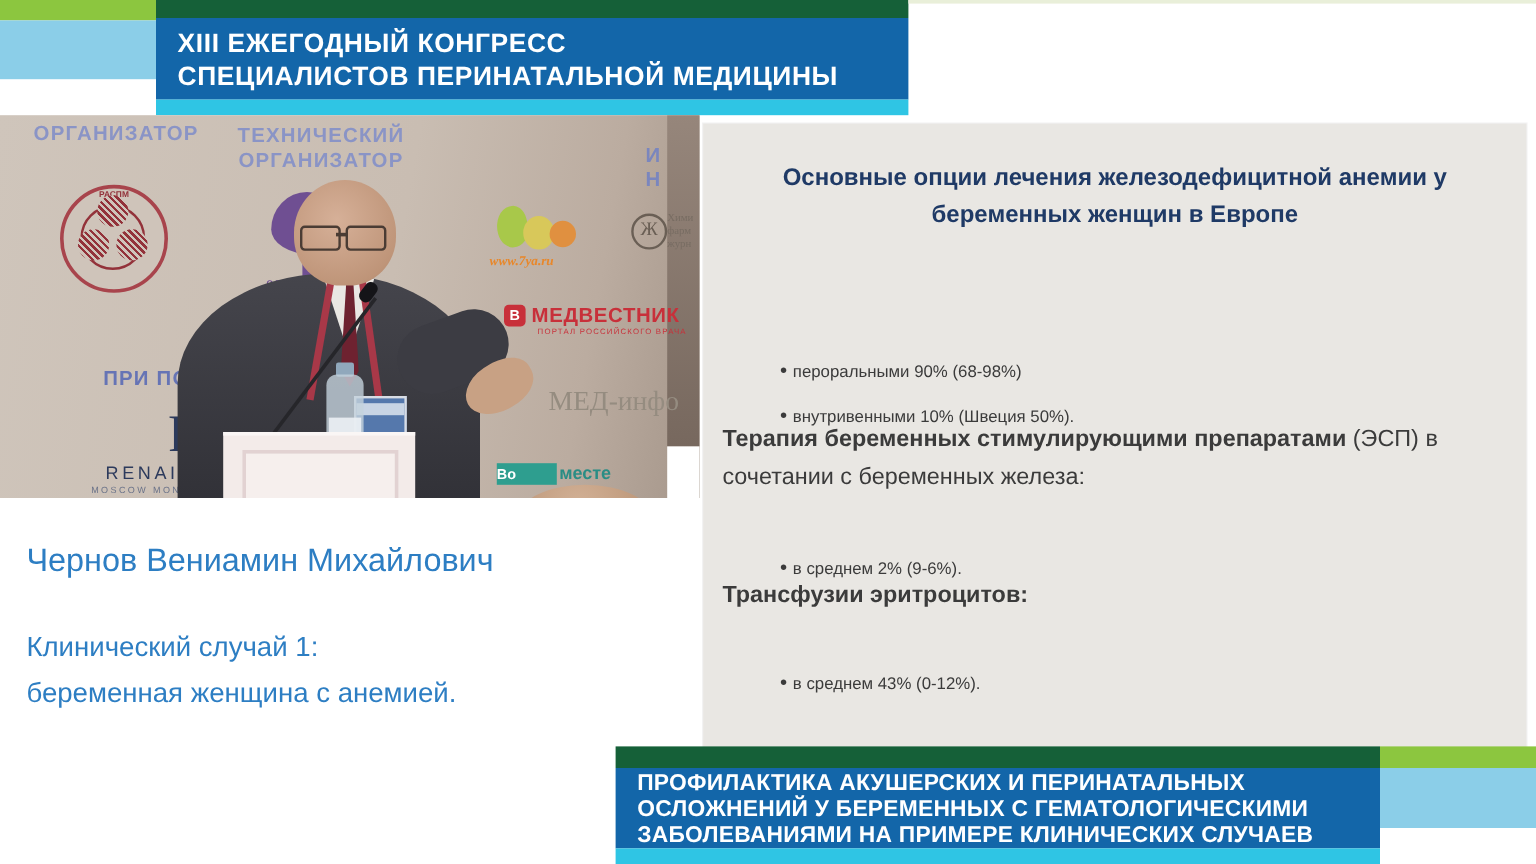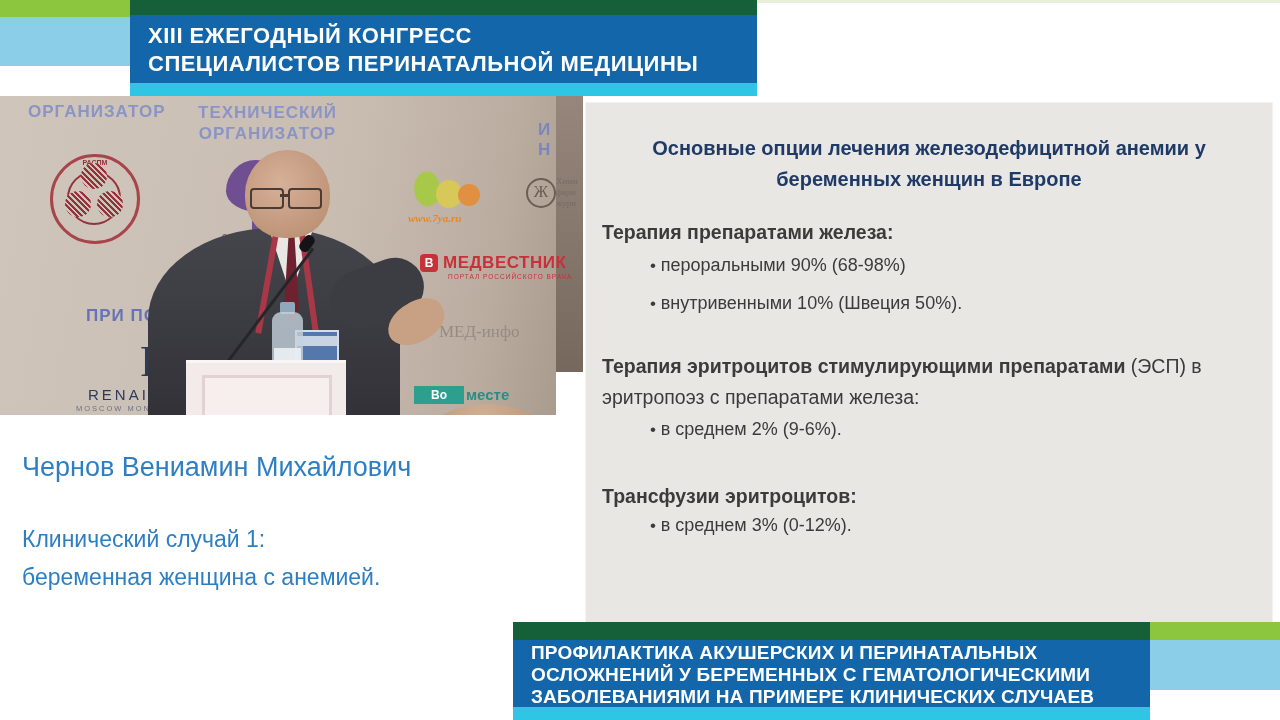--- a/index.html
+++ b/index.html
@@ -57,29 +57,29 @@
   .chem-text{left:556px;top:80px;color:#776C62;font-size:9px;line-height:11px;
          font-family:"Liberation Serif",serif;}
 
   .mv-icon{left:420px;top:158px;width:18px;height:18px;border-radius:4px;
          background:var(--medvestnik-red);color:#fff;font-size:12px;font-weight:bold;
          text-align:center;line-height:18px;}
   .mv-text{left:443px;top:157px;color:var(--medvestnik-red);font-weight:bold;font-size:17px;
          letter-spacing:.5px;}
   .mv-sub{left:448px;top:177px;color:var(--medvestnik-red);font-size:6.5px;letter-spacing:1px;}
 
-  .medinfo{left:439px;top:226px;color:#958C80;font-size:17px;
+  .medinfo{left:457px;top:226px;color:#958C80;font-size:23px;
          font-family:"Liberation Serif",serif;text-align:center;}
 
   .ren-r{left:140px;top:240px;color:var(--renaissance-navy);font-size:44px;
          font-family:"Liberation Serif",serif;}
   .ren-name{left:88px;top:290px;color:var(--renaissance-navy);font-size:15px;letter-spacing:3px;}
   .ren-sub{left:76px;top:308px;color:#6A7288;font-size:7.5px;letter-spacing:2px;}
   .vm-box{left:414px;top:290px;width:50px;height:18px;background:#2E9E8F;color:#fff;
-         font-size:12px;font-weight:bold;text-align:center;line-height:18px;}
+         font-size:12px;font-weight:bold;line-height:18px;}
   .vm-text{left:466px;top:290px;color:#2A8D85;font-size:15px;font-weight:bold;}
 
   
   .spk-torso{left:148px;top:132px;width:252px;height:204px;
          background:linear-gradient(180deg,#45454C,#303036);
          border-radius:50% 50% 0 0/45% 45% 0 0;}
   .spk-arm{left:330px;top:168px;width:95px;height:58px;background:#3C3C43;
          border-radius:30px;transform:rotate(-20deg);}
   .spk-hand{left:386px;top:206px;width:60px;height:40px;background:#C8A184;
          border-radius:55% 45% 50% 50%;transform:rotate(-28deg);}
@@ -117,21 +117,21 @@
   .cap-case{left:22px;top:520px;color:var(--caption-blue);font-size:23px;line-height:38px;}
 
   
   .slide{left:586px;top:103px;width:686px;height:569px;background:var(--slide-bg);
          box-shadow:0 0 0 1px rgba(0,0,0,.05);}
   .slide-title{left:0;top:30px;width:100%;text-align:center;color:var(--slide-title);
          font-weight:bold;font-size:20px;line-height:31px;}
   .sl-head{color:var(--slide-text);font-size:19.5px;line-height:31px;}
   .sl-head b{font-weight:bold;}
   .s1h{left:16px;top:114px;} .s2h{left:16px;top:248px;width:650px;} .s3h{left:16px;top:378px;}
-  .bullet{color:var(--slide-text);font-size:18px;}
+  .bullet{color:var(--slide-text);font-size:14px;margin-top:44px;}
   .bullet::before{content:"•  ";font-size:17px;}
   .s1b1{left:64px;top:152px;} .s1b2{left:64px;top:190px;}
   .s2b1{left:64px;top:316px;} .s3b1{left:64px;top:412px;}
 
   
   .ft-green{left:513px;top:622px;width:637px;height:18px;background:var(--forest-green);}
   .ft-blue{left:513px;top:640px;width:637px;height:67px;background:var(--band-blue);
          color:#fff;font-weight:bold;font-size:19px;line-height:22px;
          padding:2px 0 0 18px;box-sizing:border-box;letter-spacing:.2px;}
   .ft-cyan{left:513px;top:707px;width:637px;height:13px;background:var(--cyan);}
@@ -236,36 +236,33 @@
     <div>Клинический случай 1:</div>
     <div>беременная женщина с анемией.</div>
   </div>
 
   <div class="abs slide">
     <div class="abs slide-title">
       <div>Основные опции лечения железодефицитной анемии  у</div>
       <div>беременных  женщин  в Европе</div>
     </div>
 
-    <div class="abs sl-head s1h">
-      <b>Терапия препаратами железа:</b>
-    </div>
     <div class="abs bullet s1b1">пероральными 90% (68-98%)</div>
     <div class="abs bullet s1b2">внутривенными 10% (Швеция 50%).</div>
 
     <div class="abs sl-head s2h">
-      <b>Терапия эритроцитов стимулирующими препаратами</b><span> (ЭСП) в</span><br>
-      <span>эритропоэз с препаратами железа:</span>
+      <b>Терапия беременных стимулирующими препаратами</b><span> (ЭСП) в</span><br>
+      <span>сочетании с беременных железа:</span>
     </div>
     <div class="abs bullet s2b1">в среднем 2% (9-6%).</div>
 
     <div class="abs sl-head s3h">
       <b>Трансфузии эритроцитов:</b>
     </div>
-    <div class="abs bullet s3b1">в среднем 3% (0-12%).</div>
+    <div class="abs bullet s3b1">в среднем 43% (0-12%).</div>
   </div>
 
   <div class="abs ft-green"></div>
   <div class="abs ft-blue">
     <div>ПРОФИЛАКТИКА АКУШЕРСКИХ И ПЕРИНАТАЛЬНЫХ</div>
     <div>ОСЛОЖНЕНИЙ У БЕРЕМЕННЫХ С ГЕМАТОЛОГИЧЕСКИМИ</div>
     <div>ЗАБОЛЕВАНИЯМИ НА ПРИМЕРЕ КЛИНИЧЕСКИХ СЛУЧАЕВ</div>
   </div>
   <div class="abs ft-cyan"></div>
   <div class="abs br-lime"></div>

